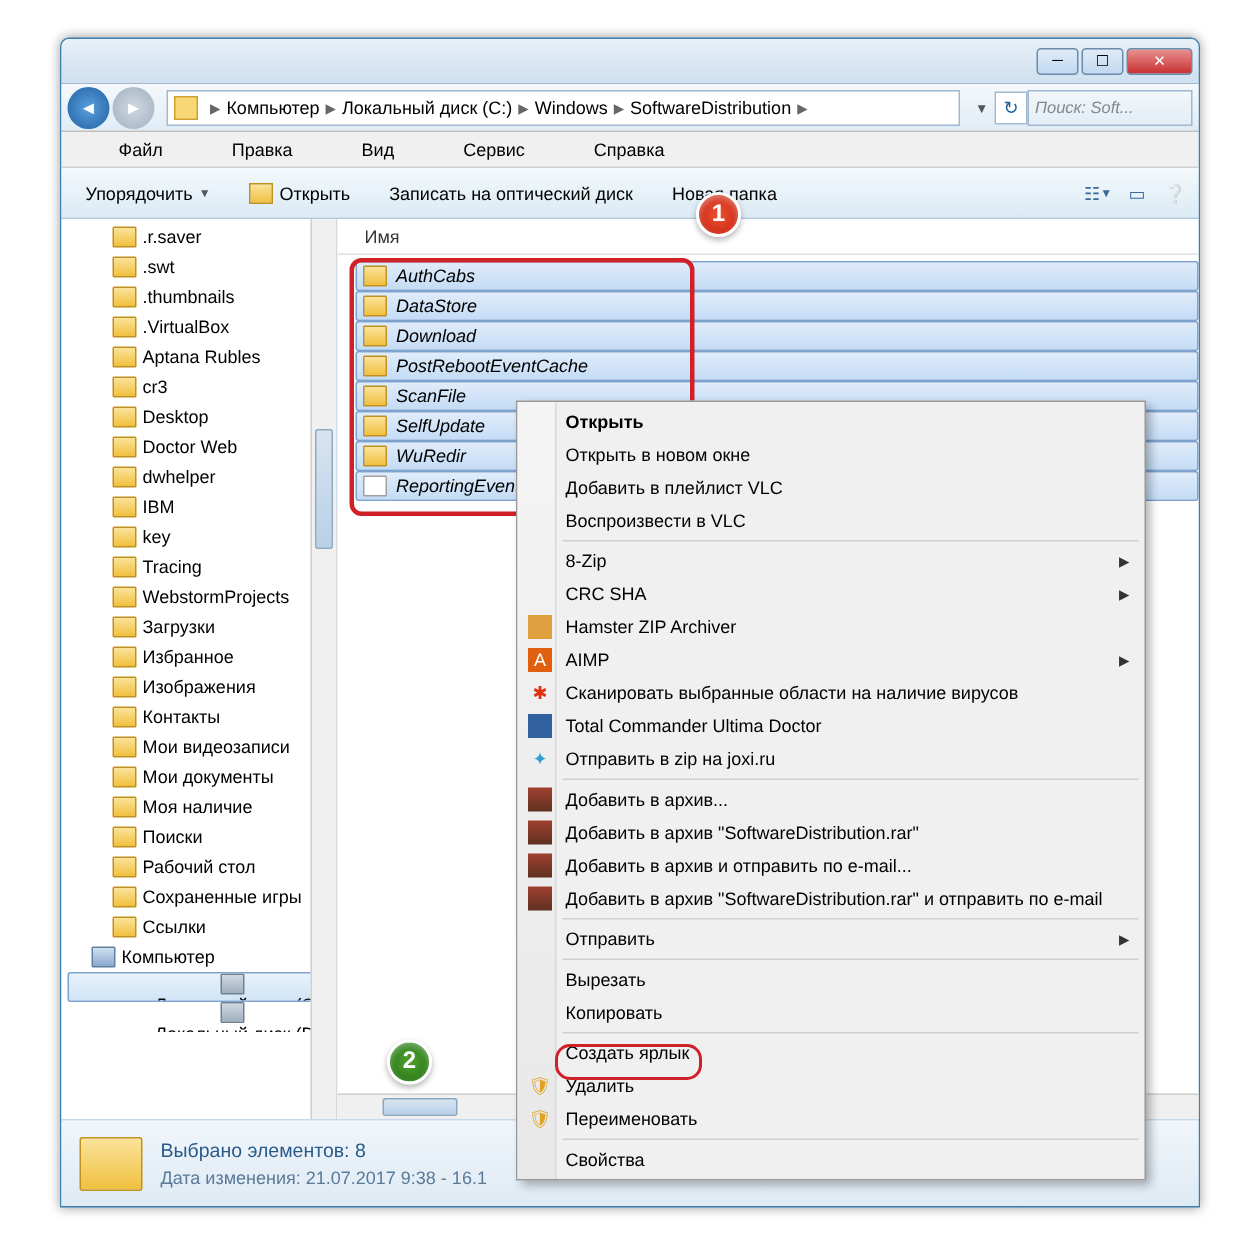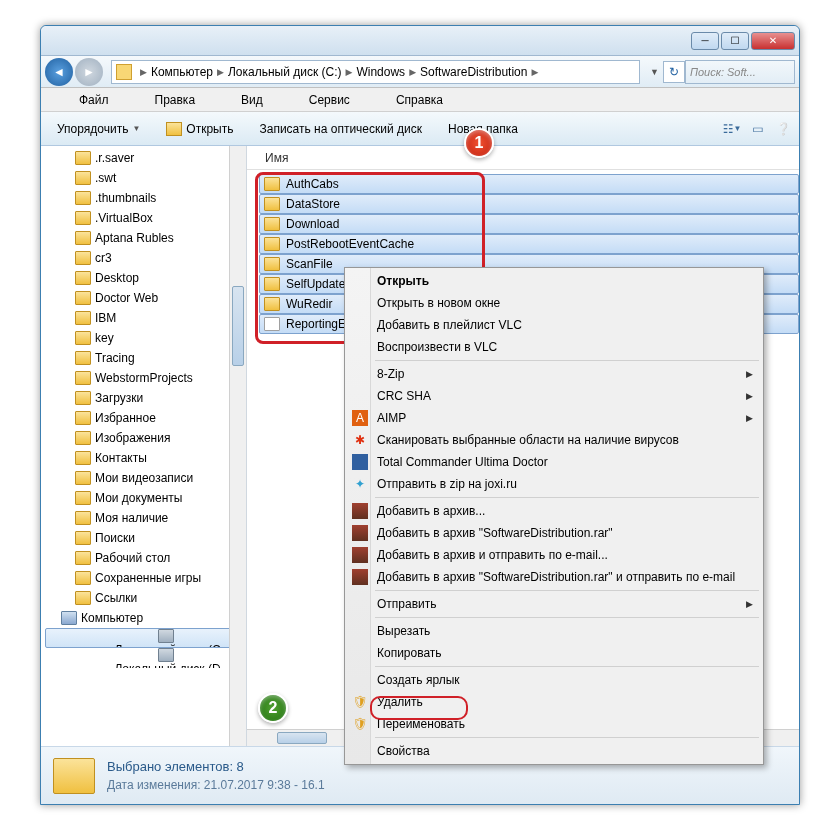--- a/index.html
+++ b/index.html
@@ -20,35 +20,35 @@
 .refresh { width:22px;height:22px;border:1px solid #a0b8d0;background:#fff;display:flex;align-items:center;justify-content:center;color:#2060a0;cursor:pointer; }
 .searchbox { width:110px; height:24px; border:1px solid #a0b8d0; display:flex; align-items:center; padding:0 4px; color:#888; font-style:italic; font-size:11px; }
 .menubar { height: 24px; display:flex; align-items:center; padding: 0 6px; background:#f0f0f0; border-bottom:1px solid #d0d0d0; font-size:12px; }
 .menubar span { margin-right: 14px; cursor:pointer;margin-left:32px; }
 .toolbar { height: 34px; display:flex; align-items:center; padding:0 6px; background: linear-gradient(#f4f9fc,#dbeaf4); border-bottom:1px solid #b0c8e0; }
 .tbtn { padding: 3px 10px; margin-right:6px; cursor:pointer; display:flex; align-items:center; gap:4px; }
 .tbtn .drop { font-size:8px; color:#555; }
 .tool-right { margin-left:auto; display:flex; align-items:center; gap:8px; }
 .ticon { width:18px; height:18px; display:flex;align-items:center;justify-content:center;color:#3a6a9a;cursor:pointer; }
 .content { display:flex; height: 600px; }
-.sidebar { width: 206px; border-right:1px solid #d0d8e0; overflow:hidden; position:relative; background:#fff; }
+.sidebar { width: 184px; border-right:1px solid #d0d8e0; overflow:hidden; position:relative; background:#fff; }
 .sidebar-inner { padding: 2px 0 2px 4px; }
 .tree-item { display:flex; align-items:center; height:20px; padding-left: 30px; cursor:pointer; white-space:nowrap; overflow:hidden; }
 .tree-item .fi { width:16px; height:14px; background: linear-gradient(#fbe39a,#f0c040); border:1px solid #c09020; border-radius:1px; margin-right:4px; flex-shrink:0; }
 .tree-item.comp { padding-left:16px; }
 .tree-item.comp .fi { background: linear-gradient(#d0e0f0,#8aa8d0); border-color:#6080a0; }
 .tree-item.drive { padding-left:44px;flex-direction:column; }
 .tree-item.drive .fi { background: linear-gradient(#d0d8e0,#a0b0c0); border-color:#708090; }
 .tree-item.sel { background: linear-gradient(#e8f2fc,#d0e4f7); border:1px solid #7da2ce; border-radius:2px; }
 .scroll-v { position:absolute; right:0; top:0; bottom:0; width:17px; background:#f0f0f0; border-left:1px solid #d0d0d0; }
 .scroll-thumb { position:absolute; left:2px; right:2px; top:140px; height:80px; background:linear-gradient(#d8e4f0,#b8d0e8); border:1px solid #8aa8c0; border-radius:2px; }
 .main { flex:1; position:relative; background:#fff; }
 .colhead { height:24px; border-bottom:1px solid #e0e0e0; display:flex; align-items:center; padding-left:18px; font-size:12px; color:#333; }
 .colhead span { cursor:pointer; }
-.filelist { padding: 4px 0 0 12px; }
+.filelist { padding: 4px 0 0 12px; font-style: italic; }
 .file-row { display:flex; align-items:center; height:20px; padding: 0 4px; cursor:pointer; }
 .file-row.sel { background: linear-gradient(#e0ecfa,#c4dcf6); border:1px solid #7da2ce; border-radius:2px; }
 .file-row .fi { width:16px; height:14px; background: linear-gradient(#fbe39a,#f0c040); border:1px solid #c09020; border-radius:1px; margin-right:6px; }
 .file-row.log .fi { background:#fff; border:1px solid #a0a0a0; }
 .sel-border { position:absolute; left:8px; top:26px; width:230px; height:172px; border:3px solid #d02028; border-radius:8px; pointer-events:none; }
 .badge { position:absolute; width:30px; height:30px; border-radius:50%; display:flex; align-items:center; justify-content:center; font-weight:bold; color:#fff; font-size:16px; box-shadow: inset 0 2px 4px rgba(255,255,255,0.4), 0 2px 4px rgba(0,0,0,0.3); border:2px solid #fff; }
 .badge1 { background: radial-gradient(#f05030,#c02010); right:346px; top:128px; }
 .badge2 { background: radial-gradient(#50a030,#207010); left:258px; top:693px; }
 .ctxmenu { position:absolute; left:344px; top:267px; width:420px; background:#f0f0f0; border:1px solid #979797; box-shadow: 3px 3px 6px rgba(0,0,0,0.3); padding:2px; font-size:12px; z-index:10; }
 .ctxmenu .row { height:22px; display:flex; align-items:center; padding-left:30px; position:relative; cursor:pointer; }
@@ -160,20 +160,24 @@
           <div class="tree-item">
             <div class="fi"></div>
             <span>Desktop</span>
           </div>
           <div class="tree-item">
             <div class="fi"></div>
             <span>Doctor Web</span>
           </div>
           <div class="tree-item">
             <div class="fi"></div>
+            <span>dwhelper</span>
+          </div>
+          <div class="tree-item">
+            <div class="fi"></div>
             <span>IBM</span>
           </div>
           <div class="tree-item">
             <div class="fi"></div>
             <span>key</span>
           </div>
           <div class="tree-item">
             <div class="fi"></div>
             <span>Tracing</span>
           </div>
@@ -314,20 +318,24 @@
   <div class="sep"></div>
   <div class="row">
       <span>8-Zip</span>
       <span class="arrow">▶</span>
     </div>
   <div class="row">
       <span>CRC SHA</span>
       <span class="arrow">▶</span>
     </div>
   <div class="row">
+      <div class="ico" style="background:#e0a040;"></div>
+      <span>Hamster ZIP Archiver</span>
+    </div>
+  <div class="row">
       <div class="ico" style="background:#e06010;color:#fff;">A</div>
       <span>AIMP</span>
       <span class="arrow">▶</span>
     </div>
   <div class="row">
       <div class="ico" style="color:#e03010;">✱</div>
       <span>Сканировать выбранные области на наличие вирусов</span>
     </div>
   <div class="row">
       <div class="ico" style="background:#3060a0;"></div>

